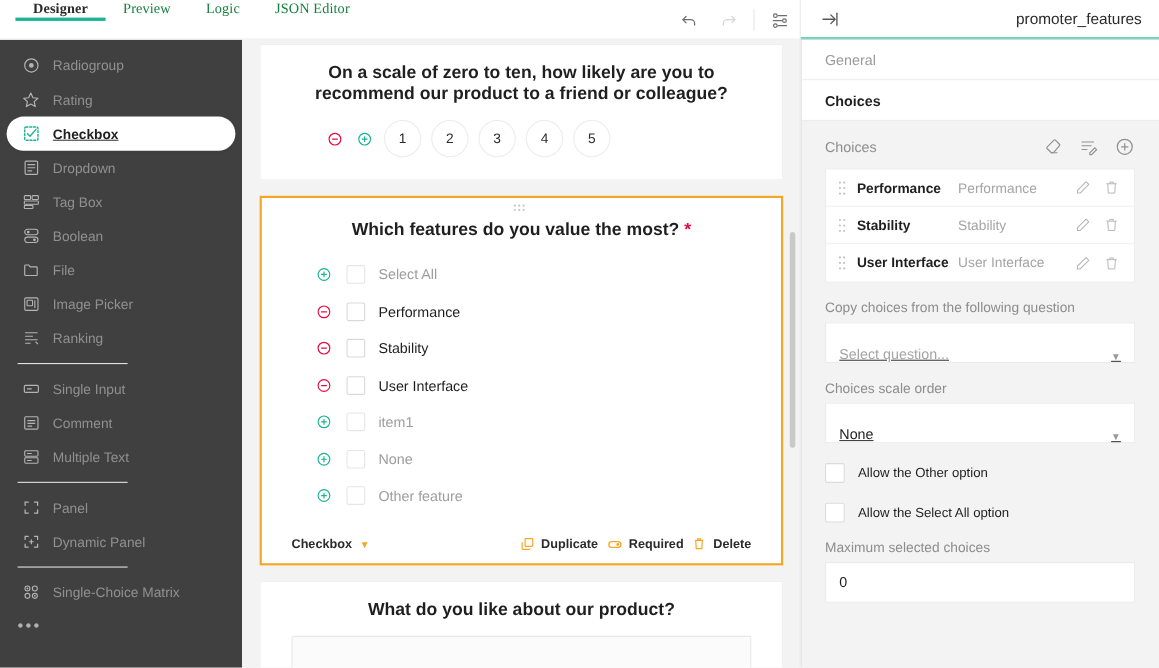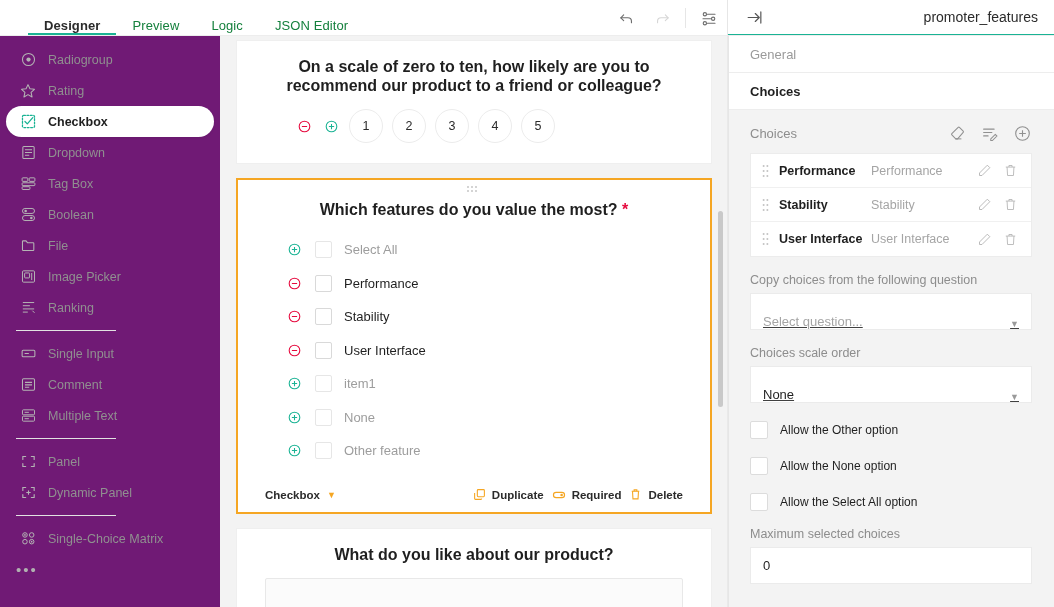--- a/index.html
+++ b/index.html
@@ -12,21 +12,21 @@
   }
   .app { position: relative; width: 1054px; height: 607px; display: flex; flex-direction: column; }
 
   
   .header {
     height: 36px; min-height: 36px;
     background: #ffffff;
     display: flex; align-items: stretch;
     position: relative; z-index: 5;
   }
-  .tabs { display: flex; align-items: flex-end; padding-left: 28px; }
+  .tabs { display: flex; align-items: flex-start; padding-left: 14px; font-family: Liberation Serif, serif; }
   .tab {
     display: flex; align-items: center;
     padding: 0 16px;
     font-size: 13px; color: #15803d;
     cursor: pointer;
     border-bottom: 3px solid transparent;
     letter-spacing: .1px;
   }
   .tab.active { color: #2b2b2b; font-weight: bold; border-bottom-color: #1ab394; }
 
@@ -58,24 +58,25 @@
   .header-underline {
     position: absolute; left: 0; right: 0; bottom: 0; height: 1px; background: #ededed;
   }
 
   
   .body { flex: 1; display: flex; min-height: 0; }
 
   
   .toolbox {
     width: 220px; min-width: 220px;
-    background: #701a75;
+    background: #404040;
     padding-top: 8px;
     overflow: hidden;
     position: relative;
+    text-decoration: underline;
   }
   .tool {
     height: 31px;
     display: flex; align-items: center;
     padding-left: 10px;
     color: #909090; font-size: 12.5px;
     cursor: pointer;
     border-radius: 16px;
     margin: 0 6px;
   }
@@ -776,24 +777,20 @@
           <span class="val">None</span>
           <span class="caret">▼</span>
         </div>
 
         <div class="chk-row">
           <span class="box"></span>
           <span class="txt">Allow the Other option</span>
         </div>
         <div class="chk-row">
           <span class="box"></span>
-          <span class="txt">Allow the None option</span>
-        </div>
-        <div class="chk-row">
-          <span class="box"></span>
           <span class="txt">Allow the Select All option</span>
         </div>
 
         <div class="field-label">Maximum selected choices</div>
         <div class="num-input">0</div>
 
       </div>
     </div>
 
   </div>

